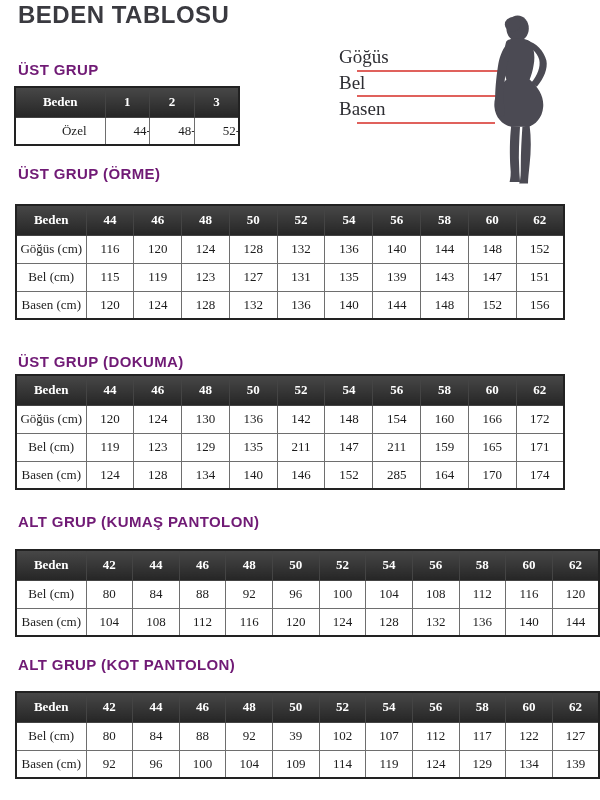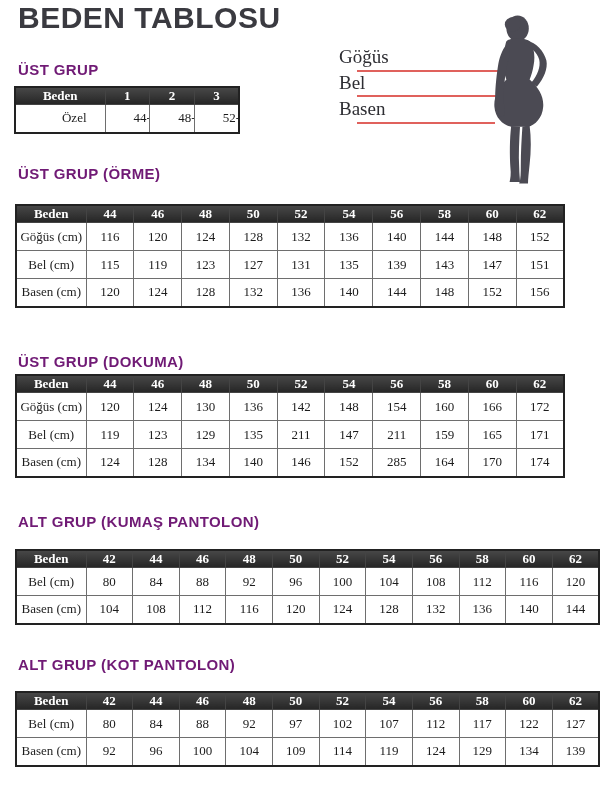--- a/index.html
+++ b/index.html
@@ -3,42 +3,42 @@
 <meta charset="utf-8">
 <style>
   * { margin:0; padding:0; box-sizing:border-box; }
   html,body { background:#ffffff; }
   body {
     width:600px; height:800px; position:relative; overflow:hidden;
     font-family:"Liberation Sans", sans-serif;
   }
   .page-title {
     position:absolute; left:18px; top:1px;
-    font-size:30px; font-weight:800; letter-spacing:.5px;
+    font-size:24px; font-weight:800; letter-spacing:.5px;
     color:#3a3a40; font-family:"Liberation Sans", sans-serif;
   }
   .sec-heading {
     position:absolute; left:18px;
     font-size:15px; font-weight:800; letter-spacing:.4px;
     color:#701a75;
   }
   .tbl-wrap { position:absolute; }
   table.size-table {
     border-collapse:collapse; table-layout:fixed;
     font-family:"Liberation Serif", serif; font-size:13px; color:#1c1c1c;
     border:2px solid #222222; background:#ffffff; width:100%;
   }
   table.size-table th, table.size-table td {
     border:1px solid #6e6e6e; text-align:center; vertical-align:middle;
     overflow:hidden; white-space:nowrap;
   }
   table.size-table thead th {
     background:linear-gradient(#474747,#262626);
     color:#ffffff; font-weight:bold; border:1px solid #444444;
-    height:17px;
+    height:30px;
   }
   table.size-table tbody td, table.size-table tbody th { height:28px; font-weight:normal; }
   .small thead th { height:24px; }
   .small tbody td, .small tbody th { height:27px;padding-left:28px; }
 
   
   .fig-label {
     position:absolute; font-family:"Liberation Serif", serif;
     font-size:19px; color:#2e2e33; left:339px;
   }
@@ -324,21 +324,21 @@
           <th>62</th>
         </tr>
       </thead>
       <tbody>
         <tr>
           <th>Bel (cm)</th>
           <td>80</td>
           <td>84</td>
           <td>88</td>
           <td>92</td>
-          <td>97</td>
+          <td>39</td>
           <td>102</td>
           <td>107</td>
           <td>112</td>
           <td>117</td>
           <td>122</td>
           <td>127</td>
         </tr>
         <tr>
           <th>Basen (cm)</th>
           <td>92</td>

